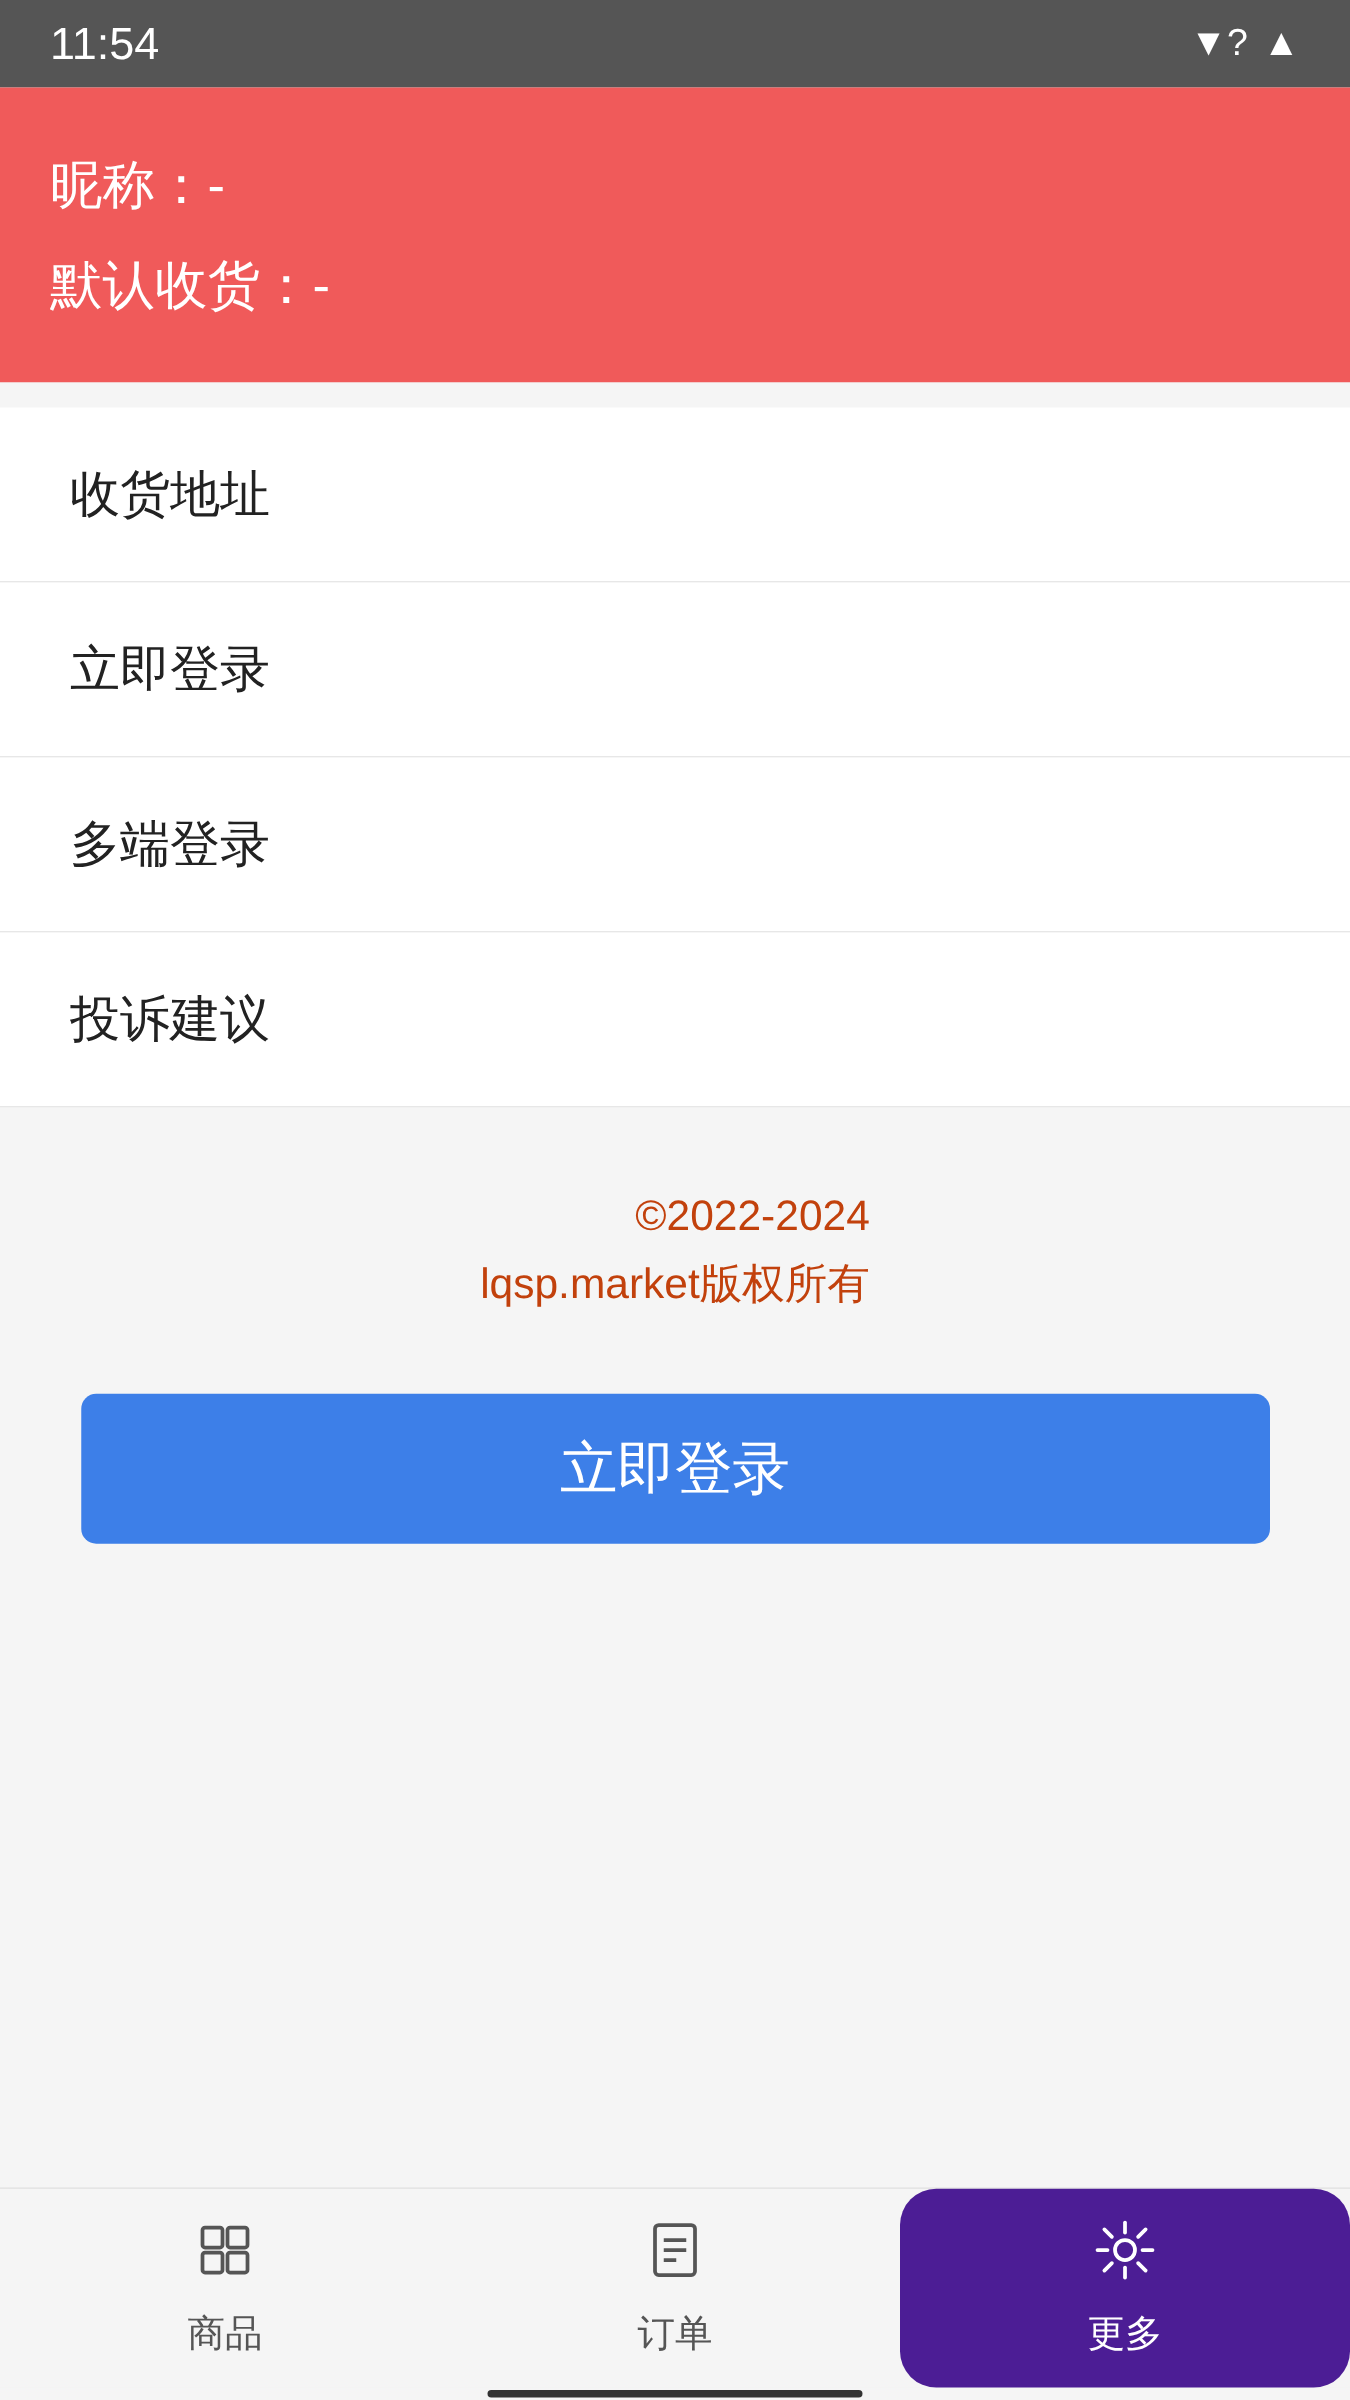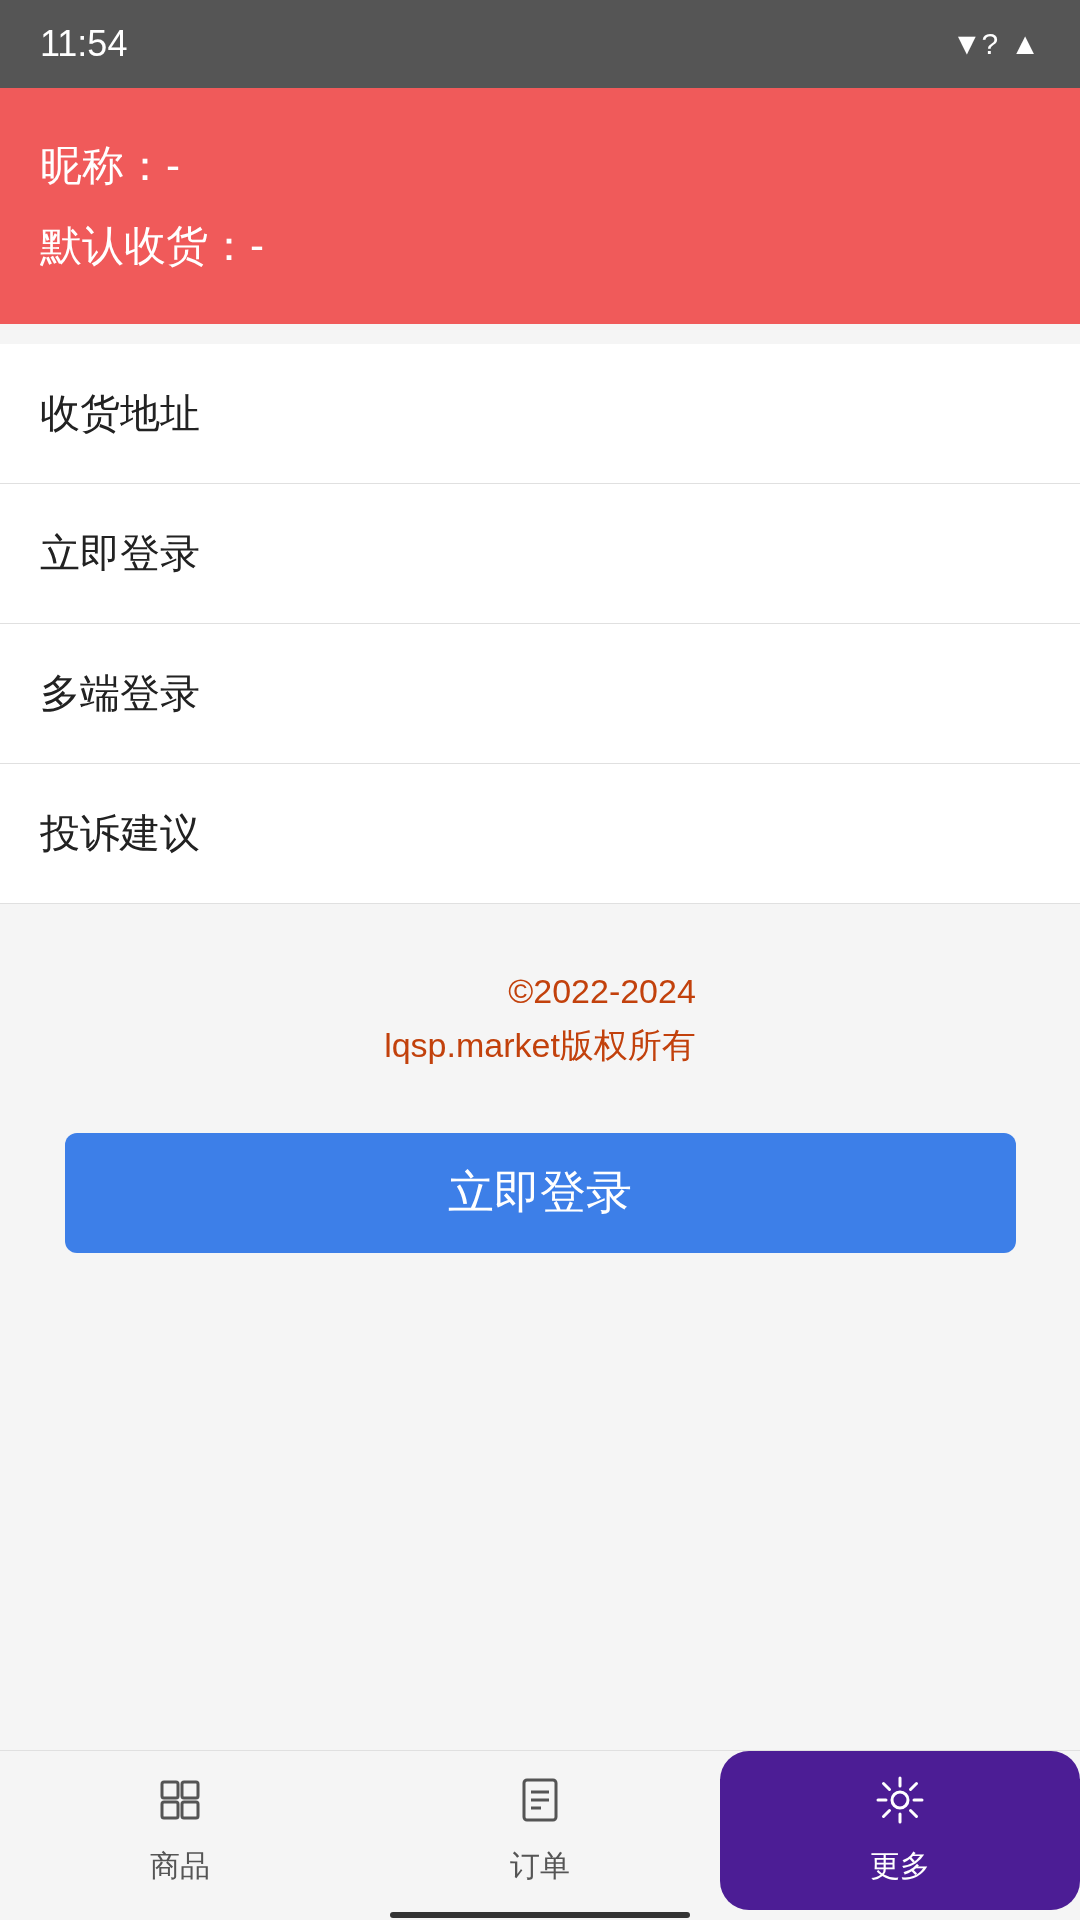--- a/index.html
+++ b/index.html
@@ -14,21 +14,21 @@
       height: 1920px;
       font-family: -apple-system, 'PingFang SC', 'Hiragino Sans GB', 'Microsoft YaHei', sans-serif;
       background: #f0f0f0;
       display: flex;
       flex-direction: column;
       overflow: hidden;
     }
 
     
     .status-bar {
-      height: 88px;
+      height: 70px;
       background: #555555;
       display: flex;
       align-items: center;
       justify-content: space-between;
       padding: 16px 40px;
       flex-shrink: 0;
     }
 
     .status-time {
       color: white;
@@ -68,21 +68,21 @@
     }
 
     
     .menu-list {
       background: #f5f5f5;
       flex-shrink: 0;
     }
 
     .menu-item {
       background: white;
-      padding: 42px 40px;
+      padding: 42px 56px;
       border-bottom: 1px solid #e0e0e0;
       font-size: 40px;
       color: #222;
       cursor: pointer;
       display: flex;
       align-items: center;
     }
 
     .menu-item:first-child {
       border-top: none;

